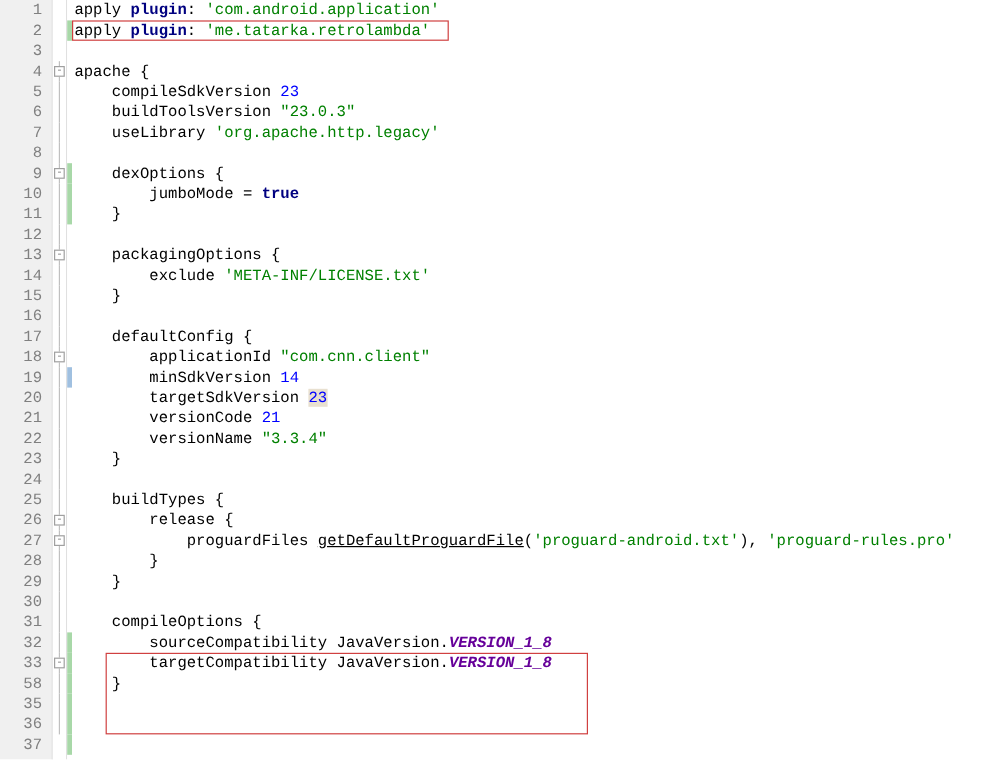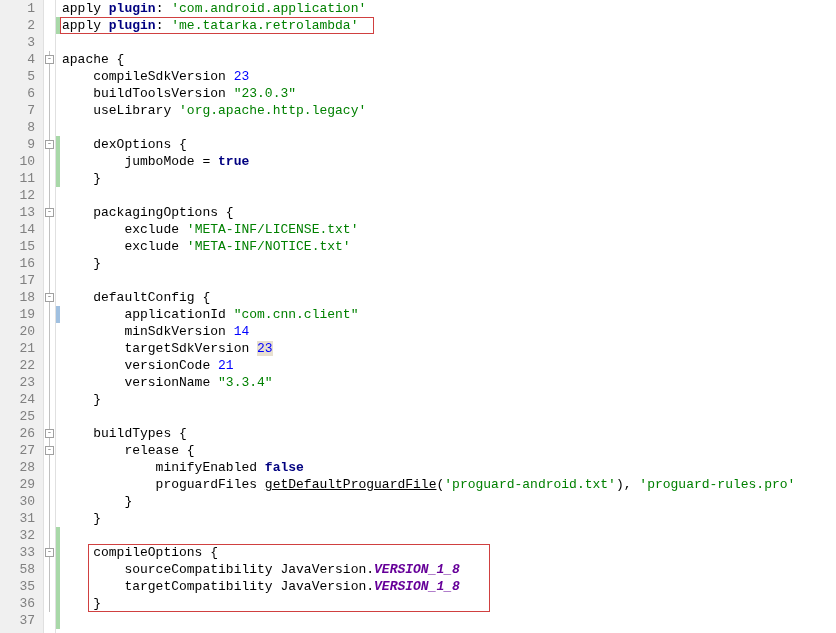--- a/index.html
+++ b/index.html
@@ -308,34 +308,32 @@
       <div class="code-line"><span class="ident">    compileSdkVersion </span><span class="num">23</span></div>
       <div class="code-line"><span class="ident">    buildToolsVersion </span><span class="str">"23.0.3"</span></div>
       <div class="code-line"><span class="ident">    useLibrary </span><span class="str">'org.apache.http.legacy'</span></div>
       <div class="code-line"></div>
       <div class="code-line"><span class="ident">    dexOptions {</span></div>
       <div class="code-line"><span class="ident">        jumboMode = </span><span class="kw">true</span></div>
       <div class="code-line"><span class="ident">    }</span></div>
       <div class="code-line"></div>
       <div class="code-line"><span class="ident">    packagingOptions {</span></div>
       <div class="code-line"><span class="ident">        exclude </span><span class="str">'META-INF/LICENSE.txt'</span></div>
-      <div class="code-line"><span class="ident">        exclude </span><span class="str">'META-INF/NOTICE.txt'</span></div>
       <div class="code-line"><span class="ident">    }</span></div>
       <div class="code-line"></div>
       <div class="code-line"><span class="ident">    defaultConfig {</span></div>
       <div class="code-line"><span class="ident">        applicationId </span><span class="str">"com.cnn.client"</span></div>
       <div class="code-line"><span class="ident">        minSdkVersion </span><span class="num">14</span></div>
       <div class="code-line"><span class="ident">        targetSdkVersion </span><span class="num highlight-box">23</span></div>
       <div class="code-line"><span class="ident">        versionCode </span><span class="num">21</span></div>
       <div class="code-line"><span class="ident">        versionName </span><span class="str">"3.3.4"</span></div>
       <div class="code-line"><span class="ident">    }</span></div>
       <div class="code-line"></div>
       <div class="code-line"><span class="ident">    buildTypes {</span></div>
       <div class="code-line"><span class="ident">        release {</span></div>
-      <div class="code-line"><span class="ident">            minifyEnabled </span><span class="kw">false</span></div>
       <div class="code-line"><span class="ident">            proguardFiles </span><span class="ident underline">getDefaultProguardFile</span><span class="ident">(</span><span class="str">'proguard-android.txt'</span><span class="ident">), </span><span class="str">'proguard-rules.pro'</span></div>
       <div class="code-line"><span class="ident">        }</span></div>
       <div class="code-line"><span class="ident">    }</span></div>
       <div class="code-line"></div>
       <div class="code-line"><span class="ident">    compileOptions {</span></div>
       <div class="code-line"><span class="ident">        sourceCompatibility JavaVersion.</span><span class="purple-italic">VERSION_1_8</span></div>
       <div class="code-line"><span class="ident">        targetCompatibility JavaVersion.</span><span class="purple-italic">VERSION_1_8</span></div>
       <div class="code-line"><span class="ident">    }</span></div>
       <div class="code-line"></div>
     </div>

